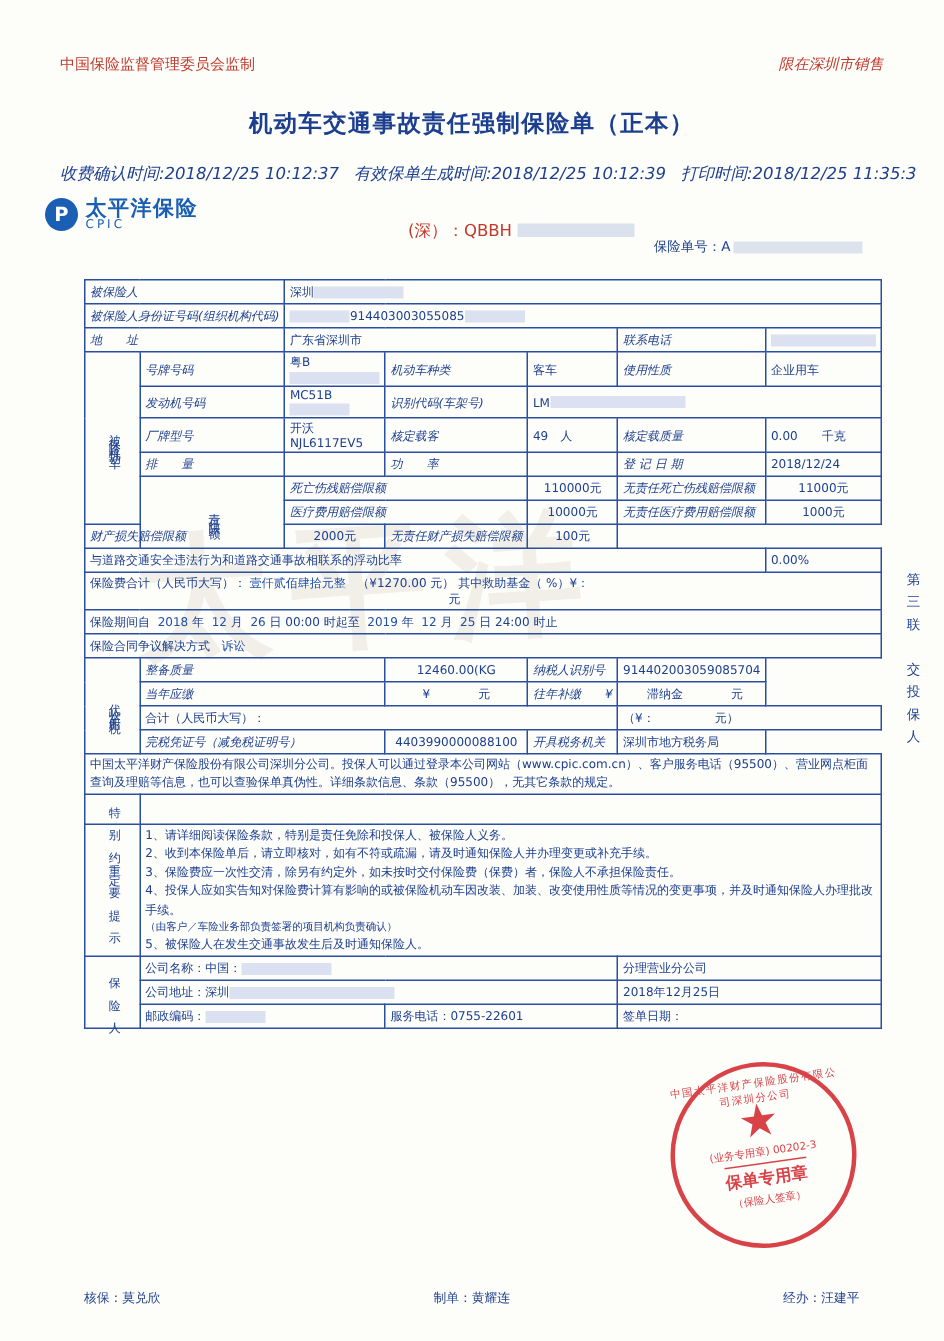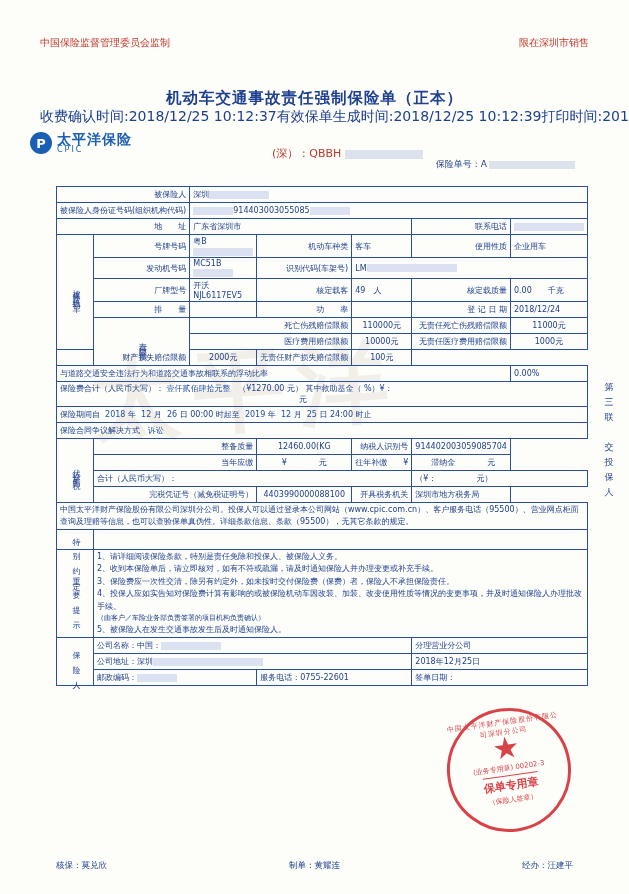--- a/index.html
+++ b/index.html
@@ -8,38 +8,38 @@
     background:#fdfdfa;
     font-family:"DejaVu Sans","Liberation Sans",sans-serif;
     color:#1d3f8f;
     position:relative;
     overflow:hidden;
     font-size:8px;
   }
   .page{position:absolute;inset:0;}
   .hdr-row{position:absolute;top:36px;left:0;right:0;display:flex;justify-content:space-between;padding:0 40px;font-size:10px;color:#c0392b;gap:16px;}
   .hdr-left{color:#c0392b;}
-  .hdr-right{color:#c0392b;}
-  .title{position:absolute;top:72px;left:0;right:0;text-align:center;font-size:15.5px;font-weight:bold;color:#1d3f8f;letter-spacing:1px;margin-top:16px;}
-  .timerow{position:absolute;top:108px;left:40px;right:18px;display:flex;font-size:14px;color:#1d3f8f;}
+  .hdr-right{color:#c0392b;font-style:italic;}
+  .title{position:absolute;top:72px;left:0;right:0;text-align:center;font-size:15.5px;font-weight:bold;color:#1d3f8f;letter-spacing:1px;}
+  .timerow{position:absolute;top:108px;left:40px;right:18px;display:flex;justify-content:space-between;font-size:11px;color:#1d3f8f;font-style:italic;}
   .timerow span{white-space:nowrap;}
   .brandrow{position:absolute;top:130px;left:22px;right:22px;height:34px;}
   .logo{position:absolute;left:8px;top:2px;display:flex;align-items:center;gap:5px;}
   .logo-mark{width:22px;height:22px;border-radius:50%;background:#1a5fb4;color:#fff;font-size:13px;display:flex;align-items:center;justify-content:center;font-weight:bold;}
   .logo-txt{line-height:1;}
   .logo-cn{font-size:14px;font-weight:bold;color:#1a5fb4;letter-spacing:1px;}
   .logo-en{font-size:8px;color:#1a5fb4;letter-spacing:2px;}
   .qbbh{position:absolute;left:250px;top:16px;font-size:11px;color:#c0392b;}
   .qbbh .blk{display:inline-block;width:78px;height:9px;background:#cfd8e8;vertical-align:middle;margin-left:4px;opacity:.75;}
   .policyno{position:absolute;right:30px;top:28px;font-size:9px;}
   .policyno .mask{display:inline-block;width:86px;height:8px;background:#d3dcea;vertical-align:middle;margin:0 2px;opacity:.8;}
 
   table.main{position:absolute;top:186px;left:56px;width:508px;border-collapse:collapse;}
   table.main td{border:1px solid #2b4fa0;padding:1px 3px;font-size:8px;color:#1d3f8f;height:13px;vertical-align:middle;}
-  .lbl{text-align:right;white-space:nowrap;}
+  .lbl{text-align:left;white-space:nowrap;font-style:italic;}
   .vert{writing-mode:vertical-rl;text-orientation:upright;letter-spacing:3px;text-align:center;font-size:8.5px;white-space:nowrap;}
   .handw{color:#1f4fa8;font-family:"DejaVu Sans","Liberation Sans",sans-serif;}
   .mask{display:inline-block;height:8px;background:#d5dced;vertical-align:middle;opacity:.85;}
   .right{text-align:left;}
   .center{text-align:center;}
   .sideband{position:absolute;right:10px;top:380px;width:20px;text-align:center;font-size:9px;line-height:15px;color:#1d3f8f;}
   .note-red{color:#c0392b;font-size:6.6px;line-height:1.5;padding:3px 5px;}
   .special{height:96px;}
   .tips{font-size:7.4px;line-height:1.55;padding:4px 6px;}
   .stamp{position:absolute;right:58px;bottom:62px;width:118px;height:118px;border:3px solid #d2232a;border-radius:50%;color:#d2232a;display:flex;flex-direction:column;align-items:center;justify-content:center;transform:rotate(-8deg);opacity:.85;}

